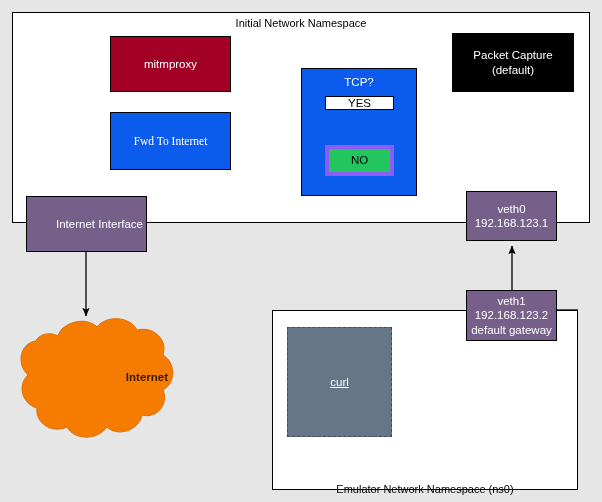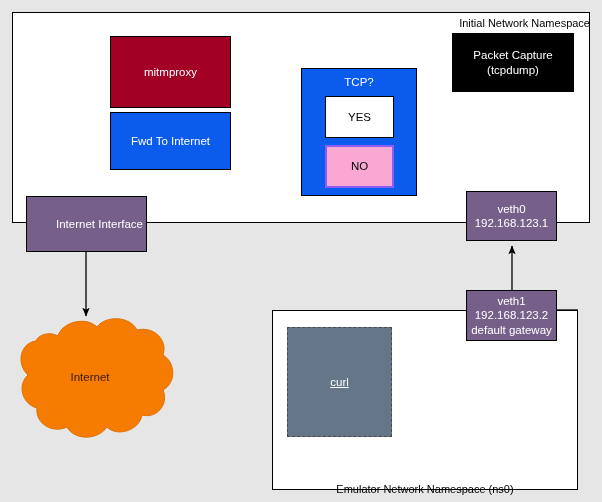--- a/index.html
+++ b/index.html
@@ -36,49 +36,49 @@
   .ns-title{
     position:absolute;
     text-align:center;
     color:#000000;
     font-size:11px;
     z-index:4;
     white-space:nowrap;
   }
 
   #initial-ns{left:12px;top:12px;width:578px;height:211px;}
-  #initial-ns-title{left:12px;top:17px;width:578px;text-align:right;}
+  #initial-ns-title{left:12px;top:17px;width:578px;}
 
   #ns0-box{left:272px;top:310px;width:306px;height:180px;}
   #ns0-title{left:272px;top:459px;width:306px;margin-top:24px;}
 
   
   #mitmproxy{
-    left:110px;top:36px;width:121px;height:72px;
+    left:110px;top:36px;width:121px;height:56px;
     background:#a20025;color:#ffffff;font-size:11.5px;
   }
   #fwd-to-internet{
     left:110px;top:112px;width:121px;height:58px;
-    background:#0b5ced;color:#ffffff;font-size:11.5px;
+    background:#0b5ced;color:#ffffff;font-size:11.5px;font-family:Liberation Serif, serif;
   }
   #tcp-decision{
     left:301px;top:68px;width:116px;height:128px;
     background:#0b5ced;color:#ffffff;font-size:11.5px;
     align-items:flex-start;justify-content:center;
     padding-top:6px;
   }
   #yes-box{
-    left:325px;top:96px;width:69px;height:42px;
+    left:325px;top:96px;width:69px;height:14px;
     background:#ffffff;color:#000000;font-size:11.5px;
     border:1px solid #000;
   }
   #no-box{
-    left:325px;top:145px;width:69px;height:43px;
-    background:#f9a8d4;color:#000000;font-size:11.5px;
-    border:2px solid #8b5cf6;
+    left:325px;top:145px;width:69px;height:31px;
+    background:#22c55e;color:#000000;font-size:11.5px;
+    border:4px solid #8b5cf6;
   }
   #packet-capture{
     left:452px;top:33px;width:122px;height:59px;
     background:#000000;color:#ffffff;font-size:11.5px;
   }
   #internet-interface{
     left:26px;top:196px;width:121px;height:56px;
     background:#76608a;color:#ffffff;font-size:11.5px;padding-left:26px;
   }
   #veth0{
@@ -91,22 +91,23 @@
   }
   #curl-box{
     left:287px;top:327px;width:105px;height:110px;
     background:#647687;color:#ffffff;font-size:11.5px;
     border:1px dashed #4a4a4a;
     text-decoration:underline;
   }
   #internet-cloud-label{
     position:absolute;
     left:12px;top:371px;width:156px;
-    text-align:center;color:#3a1a00;font-size:11.5px;
+    text-align:right;color:#3a1a00;font-size:11.5px;
     z-index:3;
+    font-weight:bold;
   }
   .node .lbl{display:block;}
 </style>
 </head>
 <body>
 
 <div id="stage">
 
   <div class="ns-box" id="initial-ns"></div>
   <div class="ns-box" id="ns0-box"></div>
@@ -202,21 +203,21 @@
     <span class="lbl">YES</span>
   </div>
 
   <div class="node" id="no-box">
     <span class="lbl">NO</span>
   </div>
 
   <div class="node" id="packet-capture">
     <div>
       <span class="lbl">Packet Capture</span>
-      <span class="lbl">(tcpdump)</span>
+      <span class="lbl">(default)</span>
     </div>
   </div>
 
   <div class="node" id="internet-interface">
     <span class="lbl">Internet Interface</span>
   </div>
 
   <div class="node" id="veth0">
     <div>
       <span class="lbl">veth0</span>

